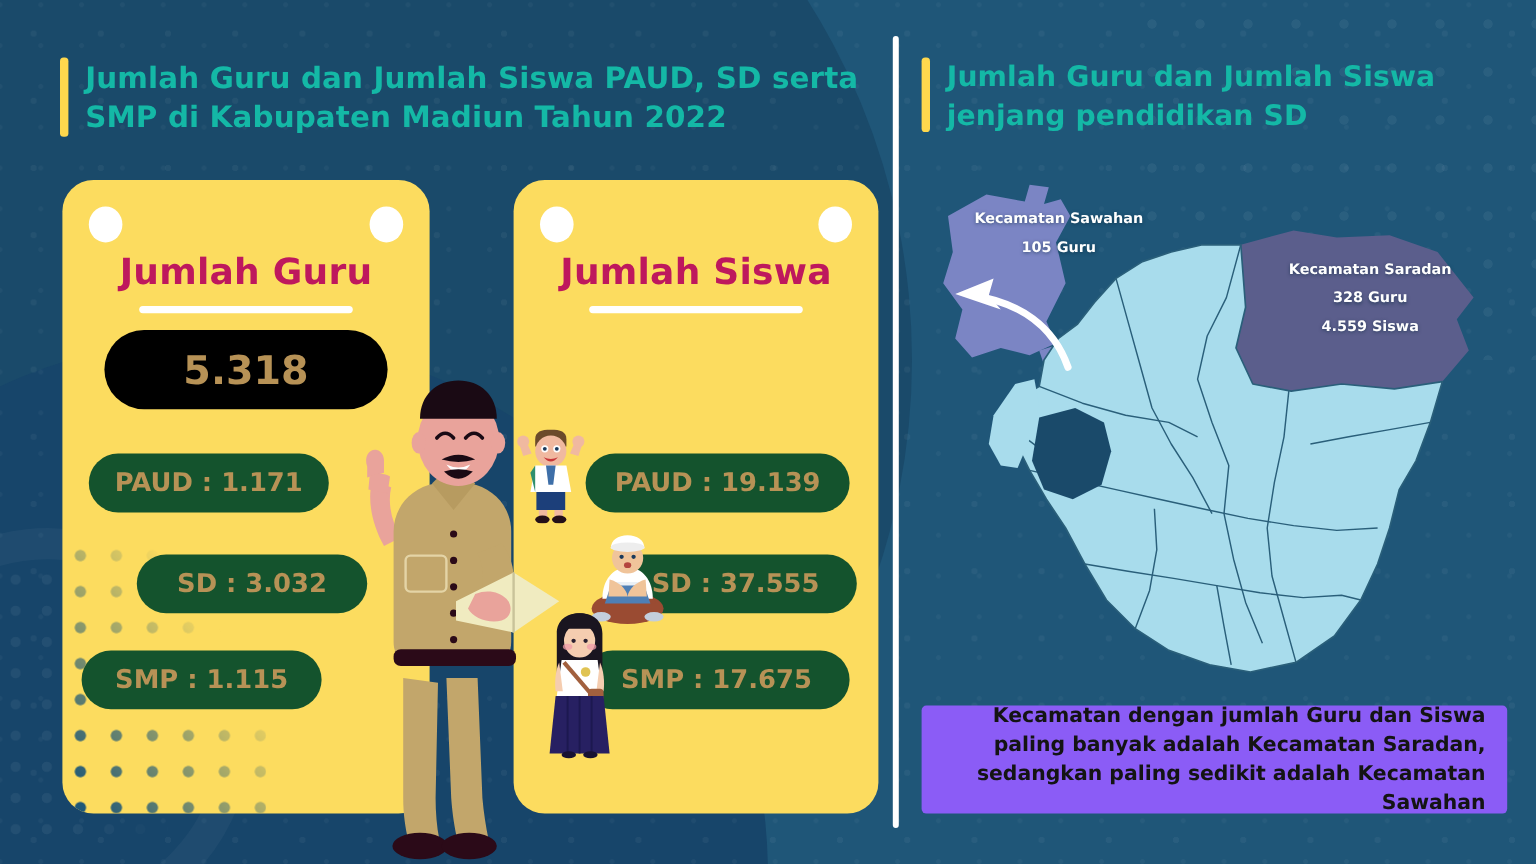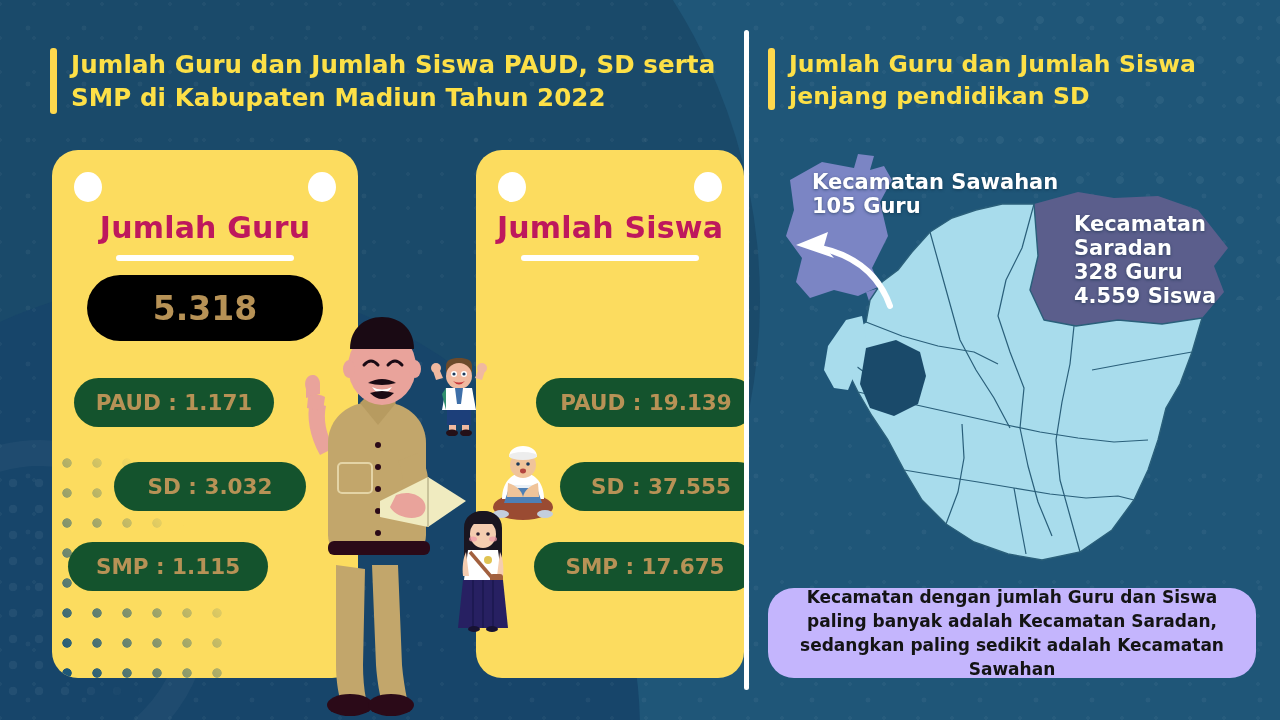--- a/index.html
+++ b/index.html
@@ -50,21 +50,21 @@
   #bg-dots-topright {
     position:absolute; right:0; top:0; width:340px; height:300px;
     background-image: radial-gradient(circle, rgba(255,255,255,.05) 3.6px, transparent 4.2px);
     background-size:40px 40px;
   }
 
   
   .hdr { position:absolute; display:flex; gap:14px; align-items:flex-start; }
   .hdr-bar { width:7px; border-radius:3px; background:#FFD84D; flex:0 0 auto; }
   .hdr-text {
-    color:#fde047; font-weight:bold; letter-spacing:.1px;
+    color:#14b8a6; font-weight:bold; letter-spacing:.1px;
     font-family:"DejaVu Sans", sans-serif;
   }
   #header-left  { left:50px;  top:48px;  width:680px; }
   #header-left .hdr-bar  { height:66px; }
   #header-left .hdr-text { font-size:24.5px; line-height:33px; }
   #header-right { left:768px; top:48px;  width:470px;justify-content:center; }
   #header-right .hdr-bar { height:62px; }
   #header-right .hdr-text{ font-size:23.5px; line-height:32px; }
 
   
@@ -72,21 +72,21 @@
     position:absolute; left:744px; top:30px;
     width:5px; height:660px; border-radius:3px; background:#ffffff;
   }
 
   
   .stat-card {
     position:absolute; top:150px; height:528px;
     background:#FCDC5F; border-radius:26px; overflow:hidden;
   }
   #card-guru  { left:52px;  width:306px; }
-  #card-siswa { left:428px; width:268px;margin-left:48px; }
+  #card-siswa { left:428px; width:304px; }
   .card-dots {
     position:absolute; left:0; bottom:0; width:170px; height:230px;
     background-image: radial-gradient(circle, #1f5878 4.4px, transparent 5px);
     background-size:30px 30px;
     -webkit-mask-image: linear-gradient(to top right, #000 8%, transparent 72%);
             mask-image: linear-gradient(to top right, #000 8%, transparent 72%);
   }
   .punch {
     position:absolute; top:22px; width:28px; height:30px;
     background:#ffffff; border-radius:50%;
@@ -127,31 +127,32 @@
   .kid { position:absolute; }
   #kid-paud { left:428px; top:358px; width:62px;  height:78px; }
   #kid-sd   { left:488px; top:443px; width:70px;  height:80px; }
   #kid-smp  { left:452px; top:510px; width:62px;  height:122px; }
 
   
   #map-panel { position:absolute; left:762px; top:140px; width:500px; height:440px; }
   #map-svg   { position:absolute; inset:0; }
   .map-label {
     position:absolute; color:#ffffff; font-weight:bold;
-    font-family:"DejaVu Sans", sans-serif; font-size:21px; line-height:24px;
+    font-family:"DejaVu Sans", sans-serif; font-size:12px; line-height:24px;
     text-shadow:0 1px 3px rgba(10,40,60,.55);
+    text-align:center;
   }
   #label-sawahan { left:812px; top:170px; }
   #label-saradan { left:1074px; top:212px; }
 
   
   #map-note {
     position:absolute; left:768px; top:588px; width:488px; height:90px;
-    background:#c4b5fd; border-radius:26px;
-    display:flex; align-items:center; justify-content:center; text-align:center;
+    background:#8b5cf6; border-radius:4px;
+    display:flex; align-items:center; justify-content:center; text-align:right;
     padding:0 18px;
   }
   #map-note-text {
     color:#141414; font-weight:bold; font-size:17px; line-height:24px;
     font-family:"DejaVu Sans", sans-serif;
   }
 </style>
 </head>
 <body>
 

